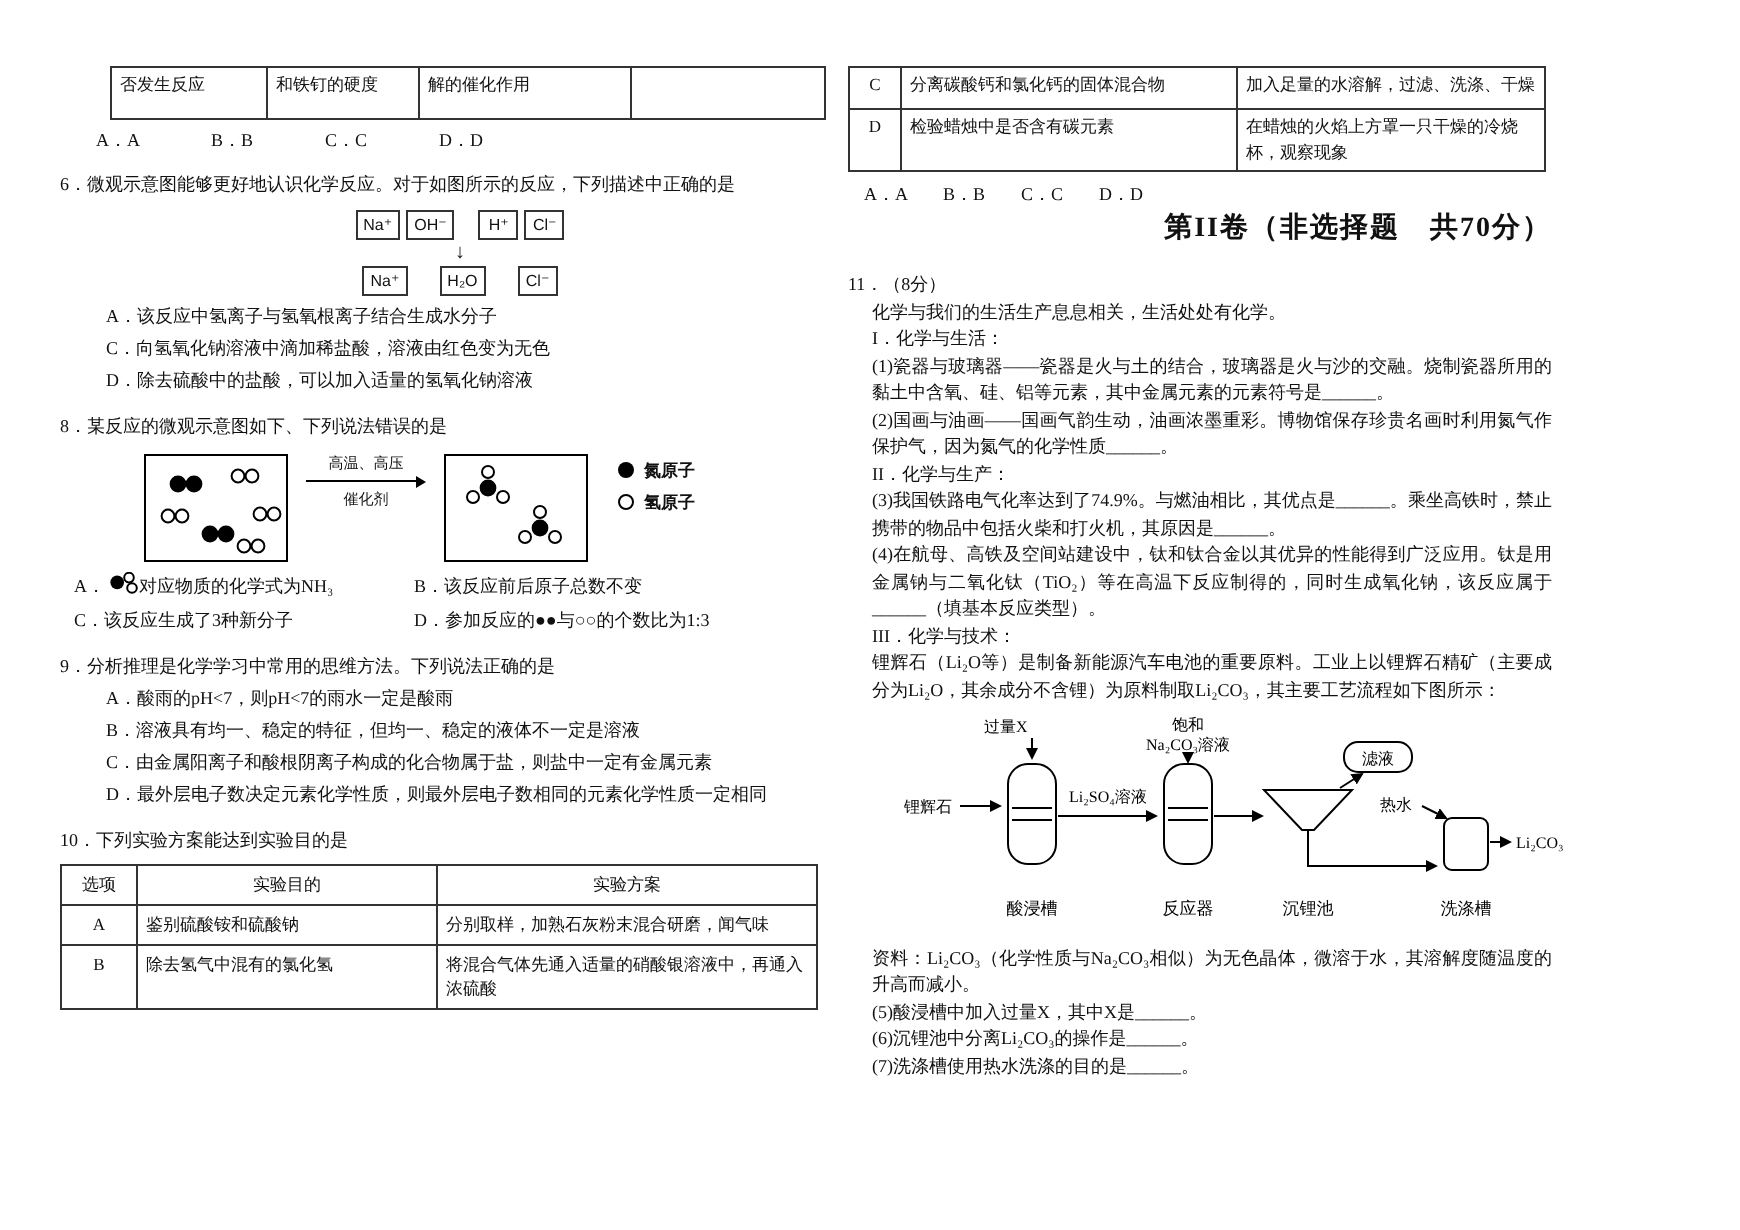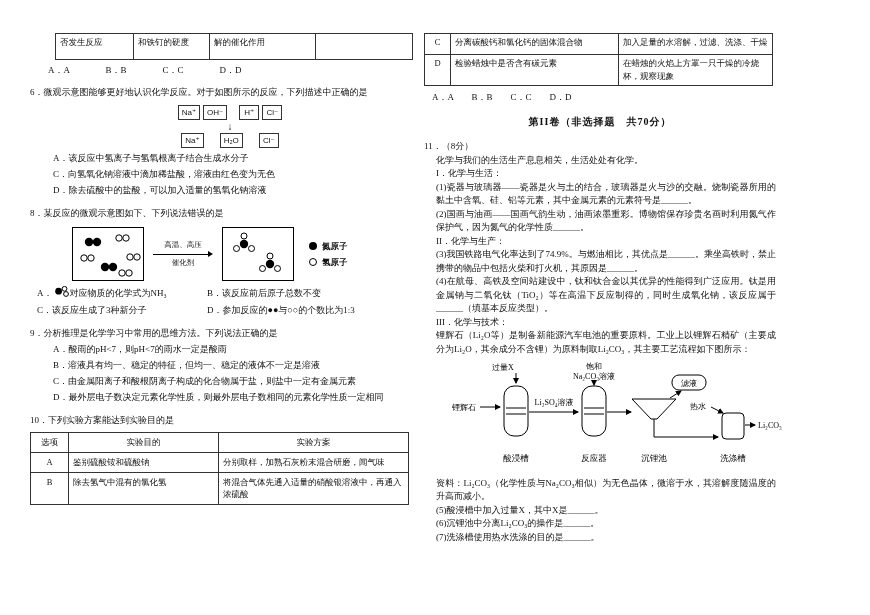--- a/index.html
+++ b/index.html
@@ -27,21 +27,21 @@
 
   .ion-diagram { margin:6px 0 2px 120px; width:160px; text-align:center; }
   .ion-row { display:flex; justify-content:center; gap:3px; }
   .ion-row.spread { gap:16px; }
   .ion-box { display:inline-block; border:1px solid #333; font-size:8px; line-height:13px;
              padding:0 3px; min-width:20px; text-align:center;
              font-family:"Liberation Sans","DejaVu Sans",sans-serif; }
   .gapL { margin-left:9px; }
   .down-arrow { font-size:10px; line-height:13px; }
 
-  .micro-diagram { display:flex; align-items:center; gap:9px; margin:7px 0 4px 42px; }
+  .micro-diagram { display:flex; gap:9px; margin:7px 0 4px 42px; }
   .mol-box { display:block; }
   .cond { text-align:center; font-size:7.5px; width:60px; line-height:1.3; }
   .arrow { display:flex; align-items:center; margin:1px 0; }
   .arrow-line { flex:1; height:1px; background:#000; }
   .arrow-head { width:0; height:0; border-left:5px solid #000;
                 border-top:3px solid transparent; border-bottom:3px solid transparent; }
   .legend { margin-left:6px;font-weight:bold; }
   .legend-row { display:flex; align-items:center; gap:5px; font-size:8.5px; line-height:16px; }
   .dot { width:8px; height:8px; border-radius:50%; display:inline-block; }
   .dot.filled { background:#000; }
@@ -54,22 +54,22 @@
   .exp-table td { padding:3px 4px; }
   .et1 { width:38px; text-align:center;margin-top:12px; } .et2 { width:150px; } .et3 { width:190px; }
   .exp-table .hdr td { text-align:center; height:18px; }
 
   
   .cont-table-r { width:348px; table-layout:fixed; }
   .cont-table-r td { height:21px; }
   .rt1 { width:26px; text-align:center; } .rt2 { width:168px; } .rt3 { width:154px; }
 
   .answer-line-r { margin:5px 0 0 8px; white-space:pre; }
-  .section-title { text-align:center; font-weight:bold; font-size:10px;
-                   margin-top:10px; letter-spacing:1px; }
+  .section-title { text-align:right; font-weight:bold; font-size:14px;
+                   letter-spacing:1px; }
   .q-number { margin-top:11px; }
   .q11-body { margin-left:12px; }
   .q11-body p { margin:0; text-align:justify; }
   .flow-wrap { margin:3px 0 1px -4px; }
 </style>
 </head>
 <body>
 
 <div class="page">
 

